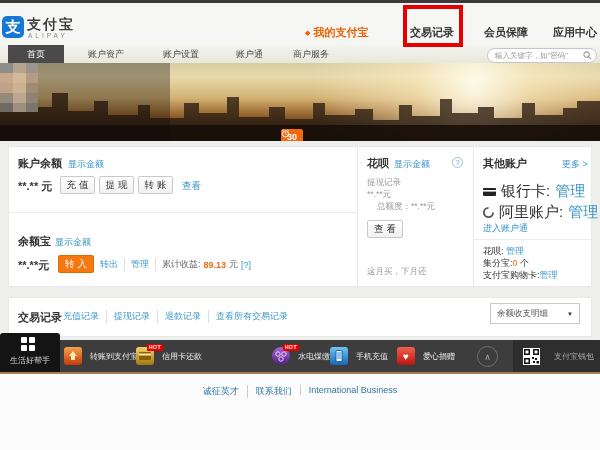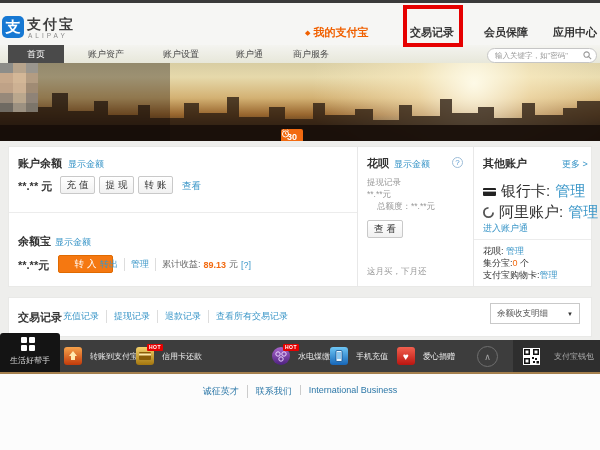--- a/index.html
+++ b/index.html
@@ -194,21 +194,21 @@
   <div class="abs link s9" style="left:68px;top:158px">显示金额</div>
   <div class="abs amount" style="left:18px;top:179px">**.** 元</div>
   <div class="abs btn" style="left:60px;top:176px;width:35px">充值</div>
   <div class="abs btn" style="left:99px;top:176px;width:35px">提现</div>
   <div class="abs btn" style="left:138px;top:176px;width:35px">转账</div>
   <div class="abs link" style="left:182px;top:180px;font-size:9.5px">查看</div>
 
   <div class="abs sec-title" style="left:18px;top:234px">余额宝</div>
   <div class="abs link s9" style="left:55px;top:236px">显示金额</div>
   <div class="abs amount" style="left:18px;top:258px">**.**元</div>
-  <div class="abs btn btn-orange" style="left:58px;top:255px;width:55px">转入</div>
+  <div class="abs btn btn-orange" style="left:58px;top:255px;width:36px">转入</div>
   <div class="abs" style="left:100px;top:258px;display:flex;align-items:center;font-size:9px">
     <span class="link" style="padding-right:6px">转出</span>
     <span class="link" style="border-left:1px solid #ddd;padding:0 6px">管理</span>
     <span style="border-left:1px solid #ddd;padding-left:6px;color:#666">累计收益:</span>
     <span style="color:#f26a10;padding-left:3px;font-weight:bold">89.13</span>
     <span style="color:#666;padding-left:3px">元</span>
     <span class="link" style="padding-left:3px">[?]</span>
   </div>
 
   <div class="abs sec-title" style="left:367px;top:156px">花呗</div>

